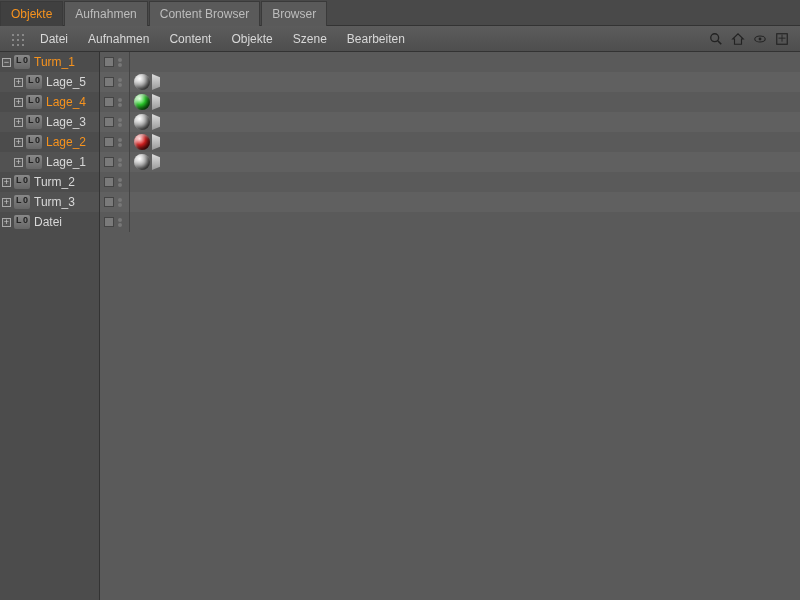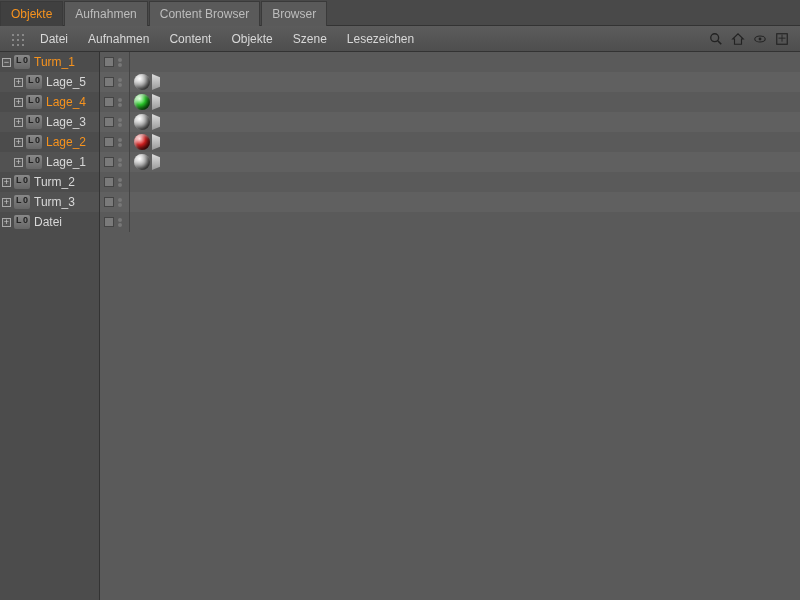--- a/index.html
+++ b/index.html
@@ -74,21 +74,21 @@
   <div class="tab">Browser</div>
 </div>
 
 <div class="menubar">
   <div class="grip"></div>
   <div class="menuitem">Datei</div>
   <div class="menuitem">Aufnahmen</div>
   <div class="menuitem">Content</div>
   <div class="menuitem">Objekte</div>
   <div class="menuitem">Szene</div>
-  <div class="menuitem">Lesezeichen</div>
+  <div class="menuitem">Bearbeiten</div>
   <div class="menubar-spacer"></div>
   <div class="menubar-icon">
     <svg viewBox="0 0 16 16" width="14" height="14">
         <circle cx="6.5" cy="6.5" r="4.5" fill="none" stroke="#222" stroke-width="1.5"></circle>
         <line x1="10" y1="10" x2="14" y2="14" stroke="#222" stroke-width="1.8"></line>
       </svg>
   </div>
   <div class="menubar-icon">
     <svg viewBox="0 0 16 16" width="14" height="14">
         <path d="M2 8 L8 2 L14 8 L12 8 L12 14 L4 14 L4 8 Z" fill="none" stroke="#222" stroke-width="1.3"></path>

